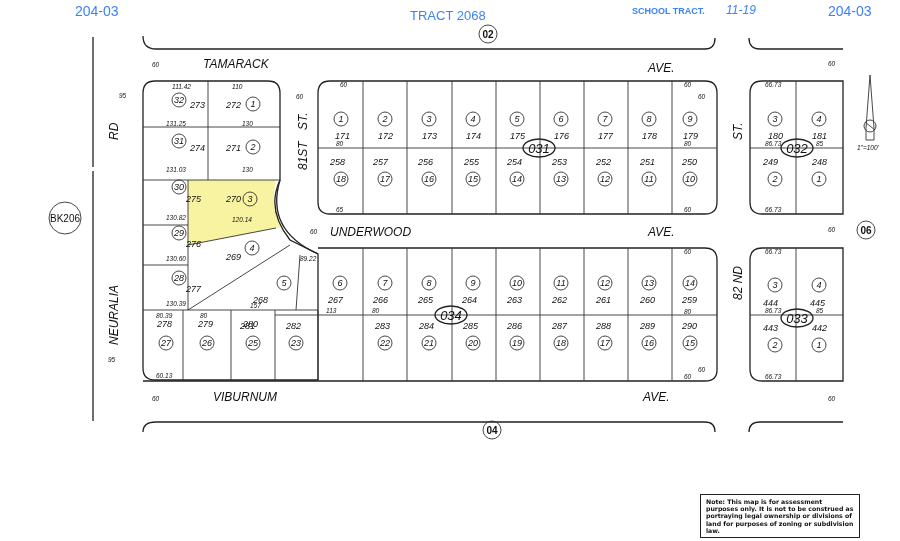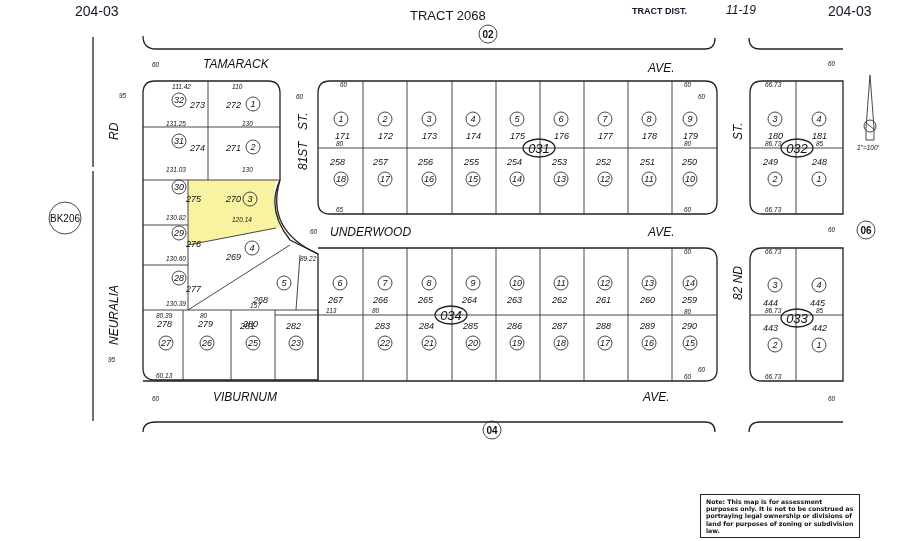--- a/index.html
+++ b/index.html
@@ -2,29 +2,29 @@
 <html><head>
 <meta charset="utf-8">
 <style>
   html, body { margin:0; padding:0; background:#fff; }
   body { width:900px; height:541px; overflow:hidden; position:relative; font-family:"Liberation Sans", sans-serif; }
   svg { position:absolute; left:0; top:0; }
   .ln { stroke:#222; stroke-width:1.3; fill:none; }
   .thin { stroke:#333; stroke-width:0.9; fill:none; }
   .t { font-family:"Liberation Sans", sans-serif; fill:#111; }
   .it { font-style:italic; }
-  .hdr { position:absolute; color:#0f172a; font-family:"Liberation Sans", sans-serif; }
+  .hdr { position:absolute; color:#3b82f6; font-family:"Liberation Sans", sans-serif; }
   .note { position:absolute; left:700px; top:494px; width:148px; border:1.3px solid #222; padding:3px 5px; font-size:6.2px; line-height:7.2px; font-weight:bold; color:#111; font-family:"DejaVu Sans", sans-serif; }
 </style>
 </head>
 <body>
 
 <div class="hdr" style="left:75px;top:3px;font-size:14px;">204-03</div>
 <div class="hdr" style="left:410px;top:8px;font-size:13px;">TRACT 2068</div>
-<div class="hdr" style="left:632px;top:6px;font-size:9px;font-weight:bold;">TRACT DIST.</div>
+<div class="hdr" style="left:632px;top:6px;font-size:9px;font-weight:bold;">SCHOOL TRACT.</div>
 <div class="hdr" style="left:726px;top:3px;font-size:12px;font-style:italic;">11-19</div>
 <div class="hdr" style="left:828px;top:3px;font-size:14px;">204-03</div>
 
 <svg width="900" height="541" viewBox="0 0 900 541">
 
   <path class="ln" d="M143 36 Q143 49 156 49 L705 49 Q715 49 715 38"></path>
   <path class="ln" d="M749 38 Q749 49 760 49 L843 49"></path>
   <path class="ln" d="M143 432 Q143 422 156 422 L705 422 Q715 422 715 432"></path>
   <path class="ln" d="M749 432 Q749 422 760 422 L843 422"></path>
   <line class="ln" x1="93" y1="37" x2="93" y2="425" stroke-dasharray="130 4 250 4"></line>

